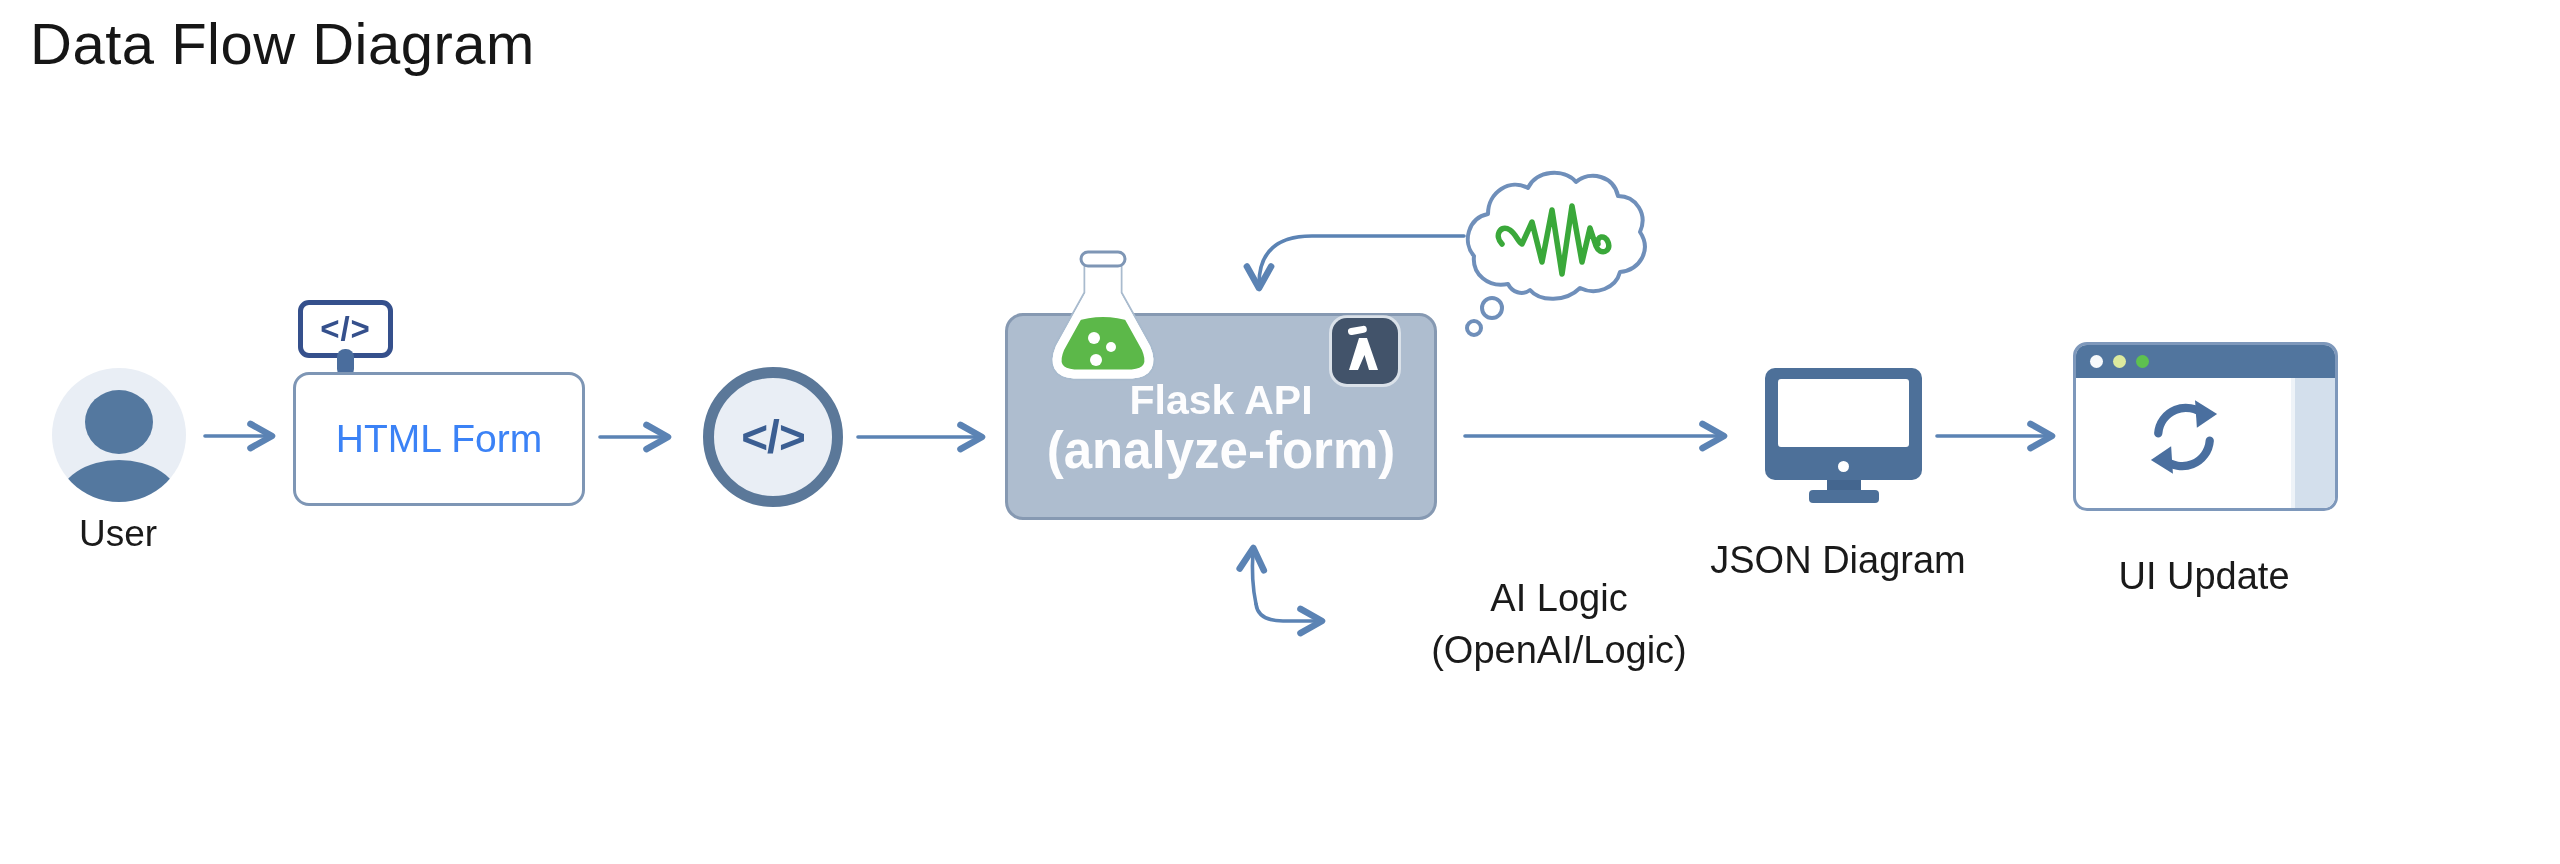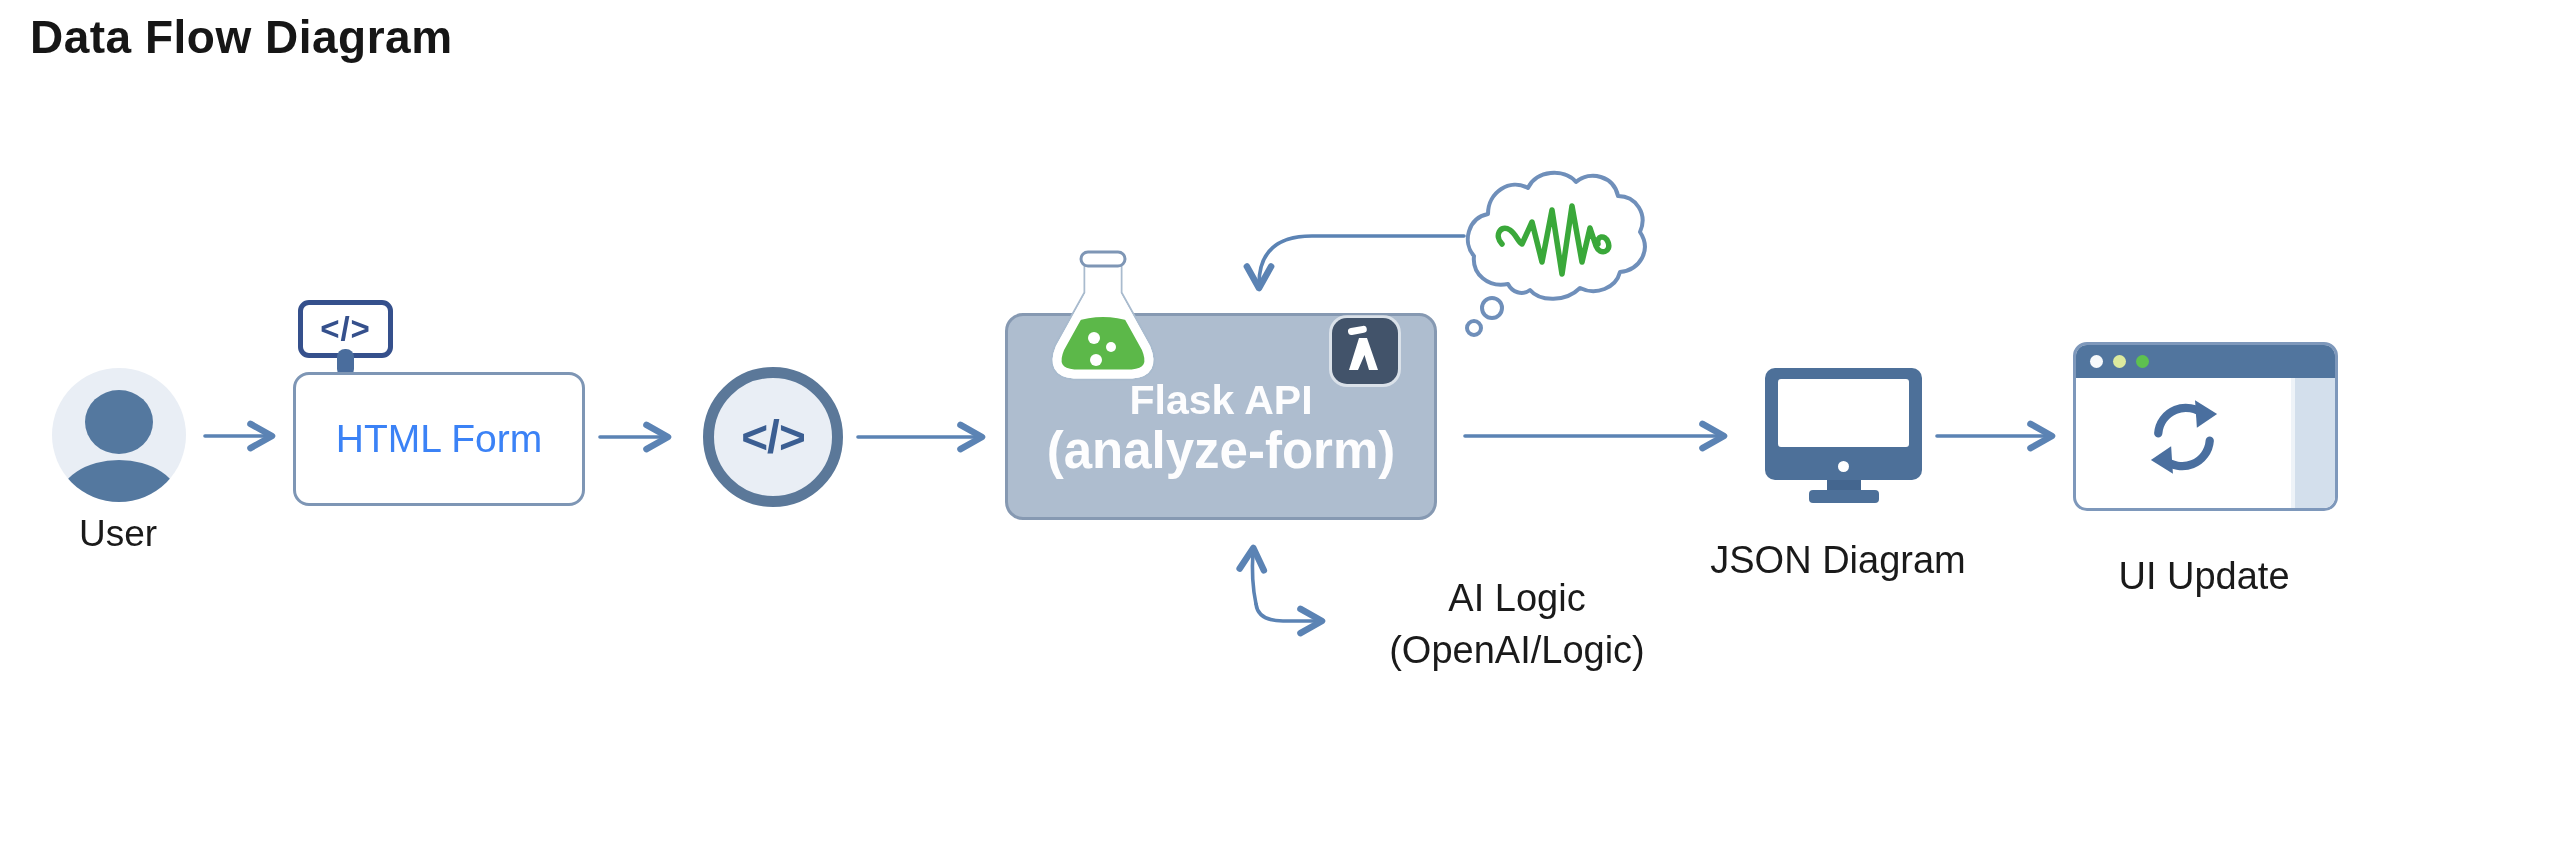--- a/index.html
+++ b/index.html
@@ -10,21 +10,21 @@
     --wave-green:#3aa83a; --badge-dark:#42536a; --cloud-stroke:#6f8fba;
     --monitor-blue:#4d7099; --browser-titlebar:#51759e; --browser-border:#7e98bb;
     --scroll-col:#d3dfec; --dot-white:#f6f9fb; --dot-yellow:#dcea9e; --dot-green:#5ec14f;
   }
   html,body{margin:0;padding:0;background:#fff;}
   .canvas{
     position:relative;width:2560px;height:864px;background:#ffffff;overflow:hidden;
     font-family:"Liberation Sans","DejaVu Sans",sans-serif;color:var(--label-text);
   }
   .abs{position:absolute;}
-  .page-title{left:30px;top:10px;font-size:46px;font-weight:700;color:var(--title-text);letter-spacing:.5px;}
+  .page-title{left:30px;top:10px;font-size:58px;font-weight:400;color:var(--title-text);letter-spacing:.5px;}
 
   
   .arrows{left:0;top:0;width:2560px;height:864px;pointer-events:none;}
   .arrow-line{stroke:var(--arrow);stroke-width:3.6;fill:none;stroke-linecap:round;}
   .ah-path{stroke:var(--arrow);}
 
   
   .avatar{left:52px;top:368px;width:134px;height:134px;border-radius:50%;background:var(--avatar-bg);overflow:hidden;}
   .avatar .head{position:absolute;left:33px;top:22px;width:68px;height:64px;border-radius:50%;background:var(--avatar-person);}
   .avatar .body{position:absolute;left:7px;top:92px;width:120px;height:80px;border-radius:50% 50% 45% 45%;background:var(--avatar-person);}
@@ -51,21 +51,21 @@
     border-radius:18px;display:flex;flex-direction:column;align-items:center;justify-content:center;padding-top:18px;box-sizing:border-box;}
   .flask-box .l1{font-size:41px;font-weight:600;color:var(--flask-box-text);line-height:50px;}
   .flask-box .l2{font-size:51px;font-weight:600;color:var(--flask-box-text);line-height:52px;}
   .flask-icon{left:1042px;top:250px;width:122px;height:136px;}
   .flask-badge{left:1332px;top:318px;width:66px;height:66px;border-radius:15px;background:var(--badge-dark);box-shadow:0 0 0 3px rgba(255,255,255,.55);}
 
   
   .cloud{left:1460px;top:166px;width:200px;height:180px;}
 
   
-  .lbl-ai{left:1367px;top:572px;width:300px;font-size:38px;line-height:52px;}
+  .lbl-ai{left:1409px;top:572px;width:300px;font-size:38px;line-height:52px;}
 
   
   .monitor-frame{left:1765px;top:368px;width:157px;height:112px;background:var(--monitor-blue);border-radius:10px;}
   .monitor-screen{position:absolute;left:13px;top:11px;width:131px;height:68px;background:#fff;border-radius:3px;}
   .monitor-dot{position:absolute;left:73px;bottom:8px;width:11px;height:11px;border-radius:50%;background:#fff;}
   .monitor-neck{left:1827px;top:480px;width:34px;height:16px;background:#44668f;}
   .monitor-base{left:1809px;top:490px;width:70px;height:13px;border-radius:4px;background:var(--monitor-blue);}
   .lbl-json{left:1688px;top:538px;width:300px;font-size:38px;}
 
   

